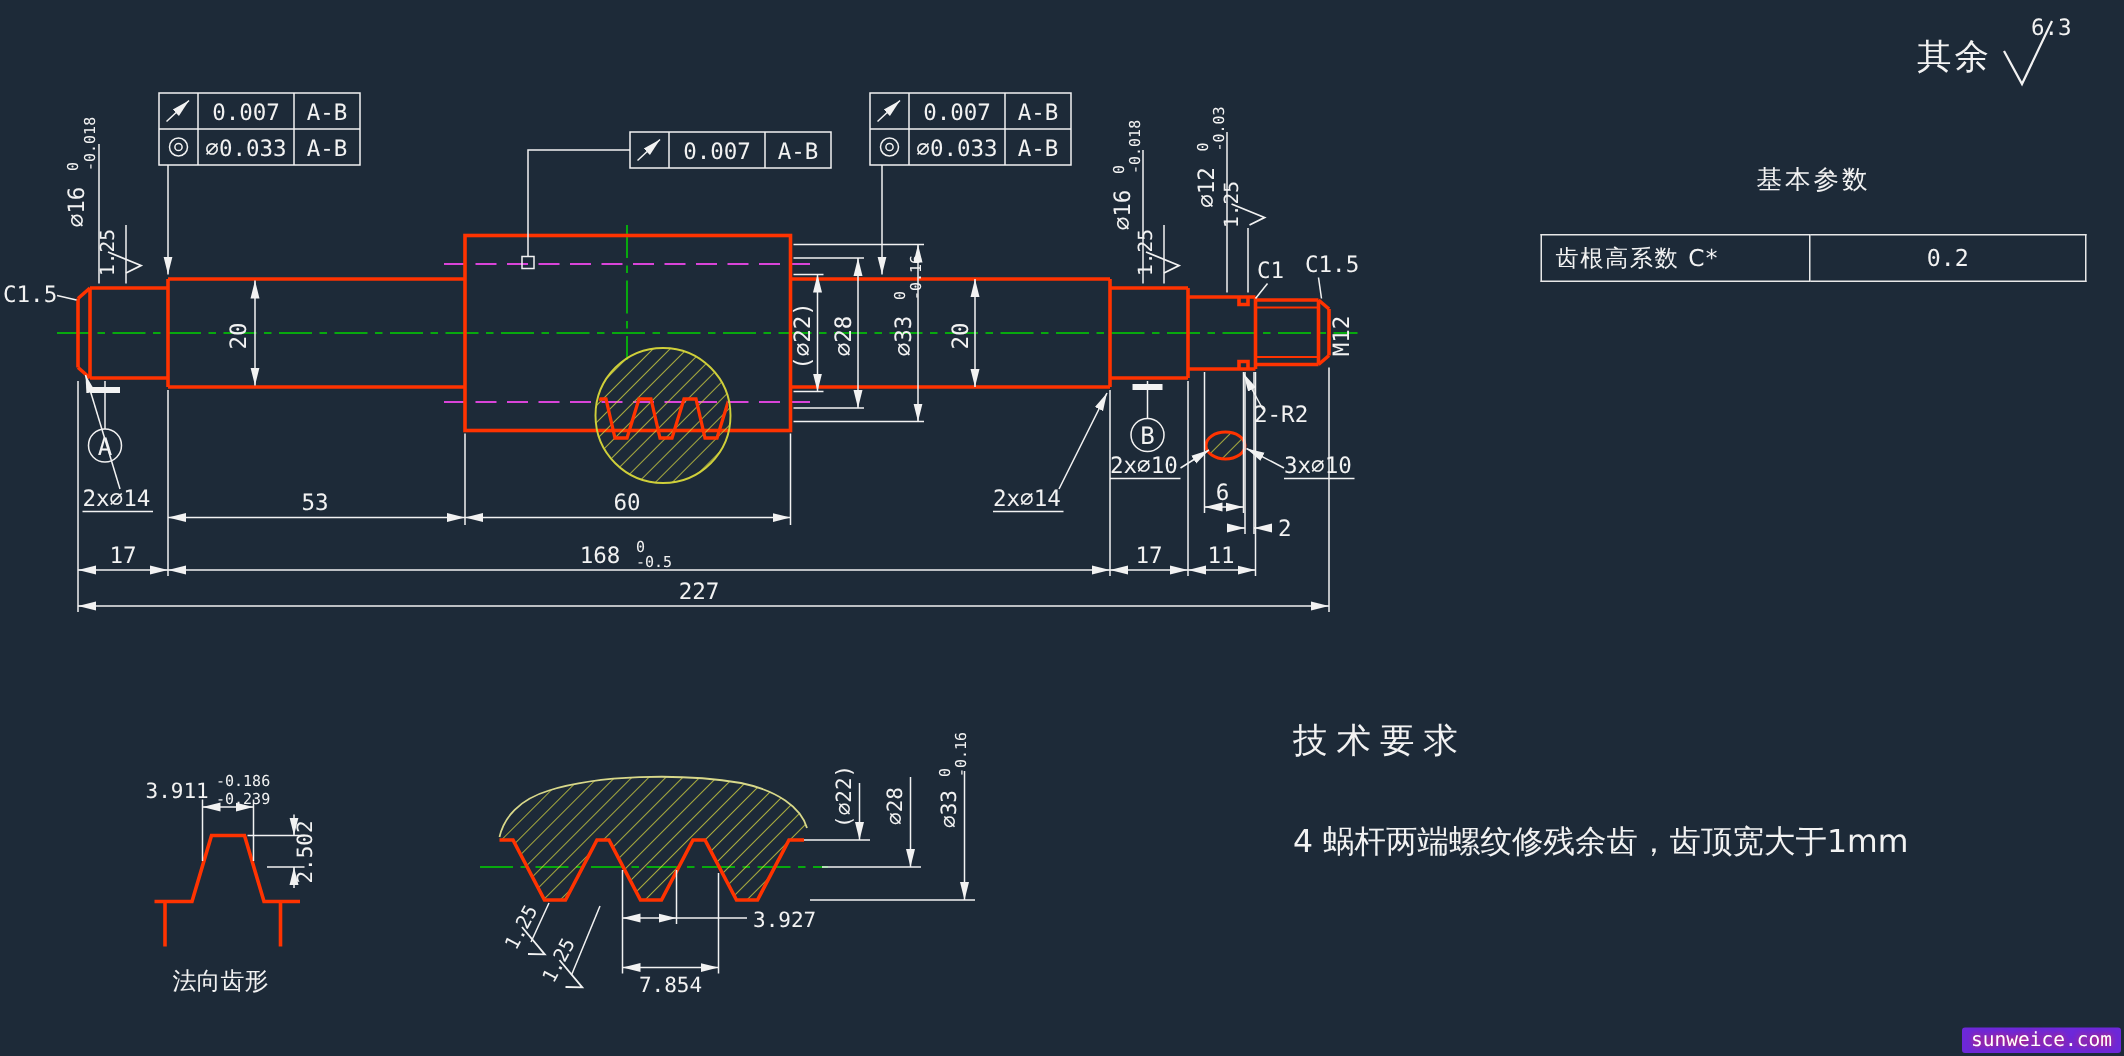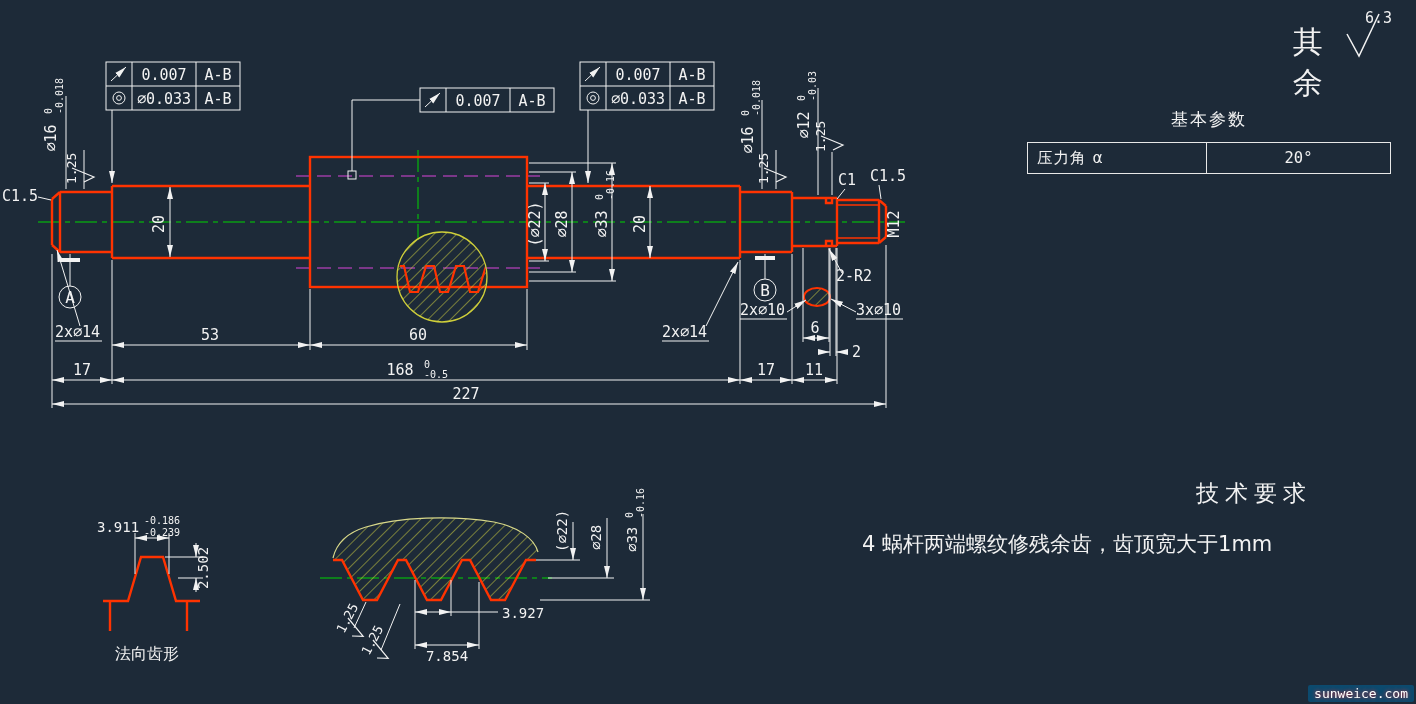--- a/index.html
+++ b/index.html
@@ -2,35 +2,35 @@
 <html><head>
 <meta charset="utf-8">
 <style>
   html,body{margin:0;padding:0;background:#10161f;}
   .canvas{position:relative;width:1416px;height:704px;background:#1d2a38;overflow:hidden;
           font-family:"DejaVu Sans", sans-serif;color:#f2f2f2;}
   svg text{font-family:"DejaVu Sans Mono", monospace;fill:#f2f2f2;}
   .overlay{position:absolute;}
   
   .param-table{left:1027px;top:108px;width:364px;}
-  .pt-title{text-align:center;font-size:17px;letter-spacing:2px;margin-bottom:11px;}
+  .pt-title{text-align:center;font-size:17px;letter-spacing:2px;margin-bottom:25px;}
   .pt{border-collapse:collapse;width:100%;}
   .pt td{border:1px solid #e8e8e8;height:28px;font-size:15.5px;color:#f2f2f2;}
   .pt td.lbl{width:168px;padding-left:9px;letter-spacing:1px;}
   .pt td.val{text-align:center;font-family:"DejaVu Sans Mono",monospace;}
   
   .tech{left:862px;top:478px;width:545px;}
-  .tech-title{width:450px;text-align:right;font-size:23px;letter-spacing:6px;margin-bottom:19px;}
+  .tech-title{width:450px;text-align:left;font-size:23px;letter-spacing:6px;margin-bottom:36px;}
   .tech-item{font-size:21px;line-height:33px;white-space:nowrap;}
   
   .surface-note{left:1278px;top:8px;display:flex;align-items:flex-start;}
-  .surface-note .qiyu{font-size:30px;margin-top:14px;letter-spacing:2px;text-align:center;}
+  .surface-note .qiyu{font-size:23px;margin-top:14px;letter-spacing:2px;text-align:center;}
   
   .watermark{right:2px;bottom:2px;font-family:"DejaVu Sans Mono",monospace;font-size:13px;
-             color:#ffffff;background:#0c4a6e;padding:1px 6px;border-radius:2px;
+             color:#ffffff;background:#6d28d9;padding:1px 6px;border-radius:2px;
              text-shadow:0 0 4px #ff2a2a;}
 </style>
 </head>
 <body>
 
 <div class="canvas">
 
 <svg width="1416" height="704" viewBox="0 0 1416 704">
   <defs>
     <marker id="arr" markerWidth="13" markerHeight="8" refX="12" refY="4" orient="auto-start-reverse">
@@ -351,23 +351,23 @@
           </g>
     </g>
   </g>
 </svg>
 
 
 <div class="overlay param-table">
   <div class="pt-title">基本参数</div>
   <table class="pt">
     <tbody>
-    <tr>
-      <td class="lbl">压力角 α</td>
-      <td class="val">20°</td>
+          <tr>
+      <td class="lbl">齿根高系数 C*</td>
+      <td class="val">0.2</td>
           </tr>
   </tbody>
       </table>
 </div>
 
 
 <div class="overlay tech">
   <div class="tech-title">技术要求</div>
   <div class="tech-item">4  蜗杆两端螺纹修残余齿，齿顶宽大于1mm</div>
 </div>

